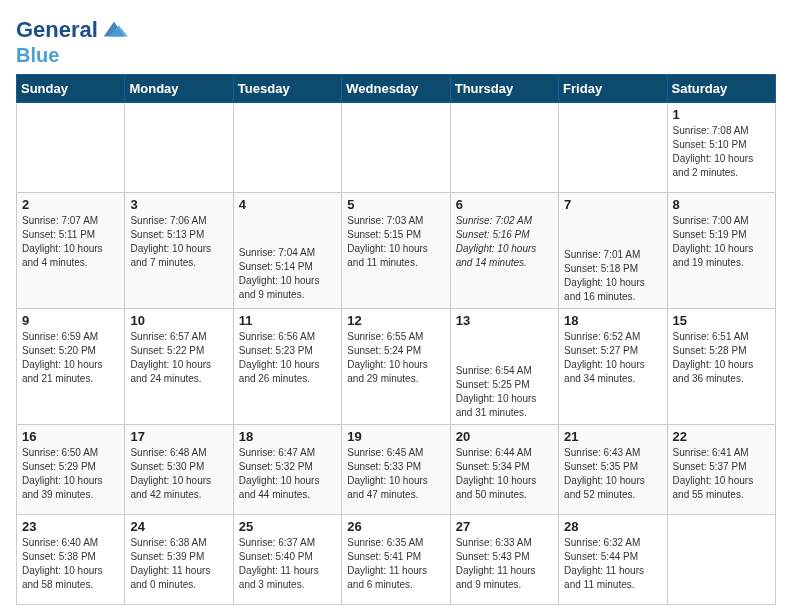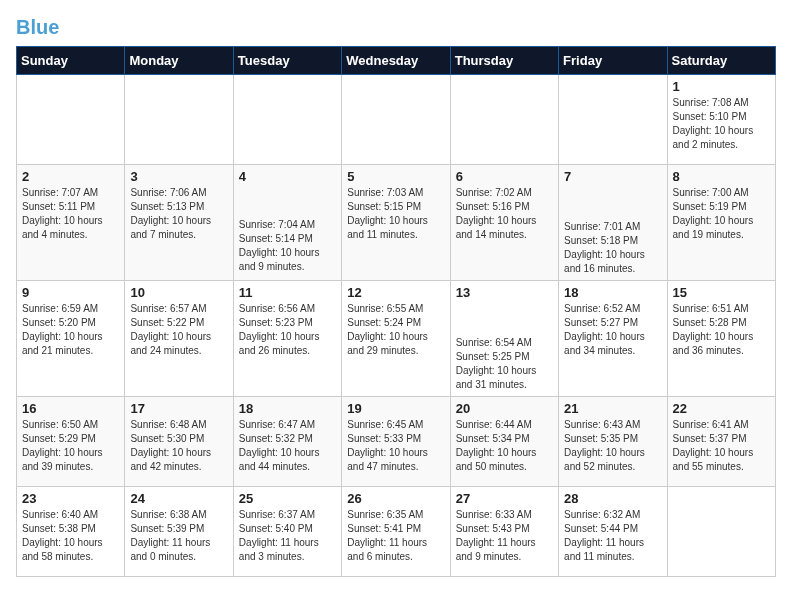--- a/index.html
+++ b/index.html
@@ -42,21 +42,21 @@
     .calendar-subtitle {
       font-size: 15px;
       color: #555;
     }
     table {
       width: 100%;
       border-collapse: collapse;
       table-layout: fixed;
     }
     thead th {
-      background: #0f172a;
+      background: #0c4a6e;
       color: #fff;
       font-size: 13px;
       padding: 6px 4px;
       text-align: left;
       border: 1px solid #1a5a9a;
     }
     tbody td {
       border: 1px solid #ccc;
       vertical-align: top;
       padding: 4px 5px;
@@ -81,20 +81,27 @@
     .empty-cell {
       background: #fff;
     }
   </style>
 </head>
 <body>
 
 <div class="header">
   <div class="logo">
     <div>
+      <div style="display:flex;align-items:center;">
+        <span class="logo-text">General</span>
+        <svg class="logo-icon" viewBox="0 0 30 30">
+          <polygon points="4,22 15,6 26,22" fill="#2a6db5" opacity="0.85"></polygon>
+          <polygon points="10,22 20,10 30,22" fill="#4a9fd4" opacity="0.85"></polygon>
+        </svg>
+      </div>
       <span class="logo-text" style="color:#4a9fd4;font-size:20px;font-weight:bold;">Blue</span>
     </div>
   </div>
   <div class="title-section">
     <div class="calendar-title"></div>
     <div class="calendar-subtitle"></div>
   </div>
 </div>
 
 <table>
@@ -149,21 +156,21 @@
         </td>
         <td>
           <span class="day-number">5</span>
           <div class="day-info" style="white-space: pre-line;">Sunrise: 7:03 AM
 Sunset: 5:15 PM
 Daylight: 10 hours
 and 11 minutes.</div>
         </td>
         <td>
           <span class="day-number">6</span>
-          <div class="day-info" style="white-space: pre-line;">Sunrise: 7:02 AM
+          <div class="day-info" style="white-space: pre-line; font-style: italic;">Sunrise: 7:02 AM
 Sunset: 5:16 PM
 Daylight: 10 hours
 and 14 minutes.</div>
         </td>
         <td>
           <span class="day-number">7</span>
           <div class="day-info" style="white-space: pre-line; margin-top: 36px;">Sunrise: 7:01 AM
 Sunset: 5:18 PM
 Daylight: 10 hours
 and 16 minutes.</div>

